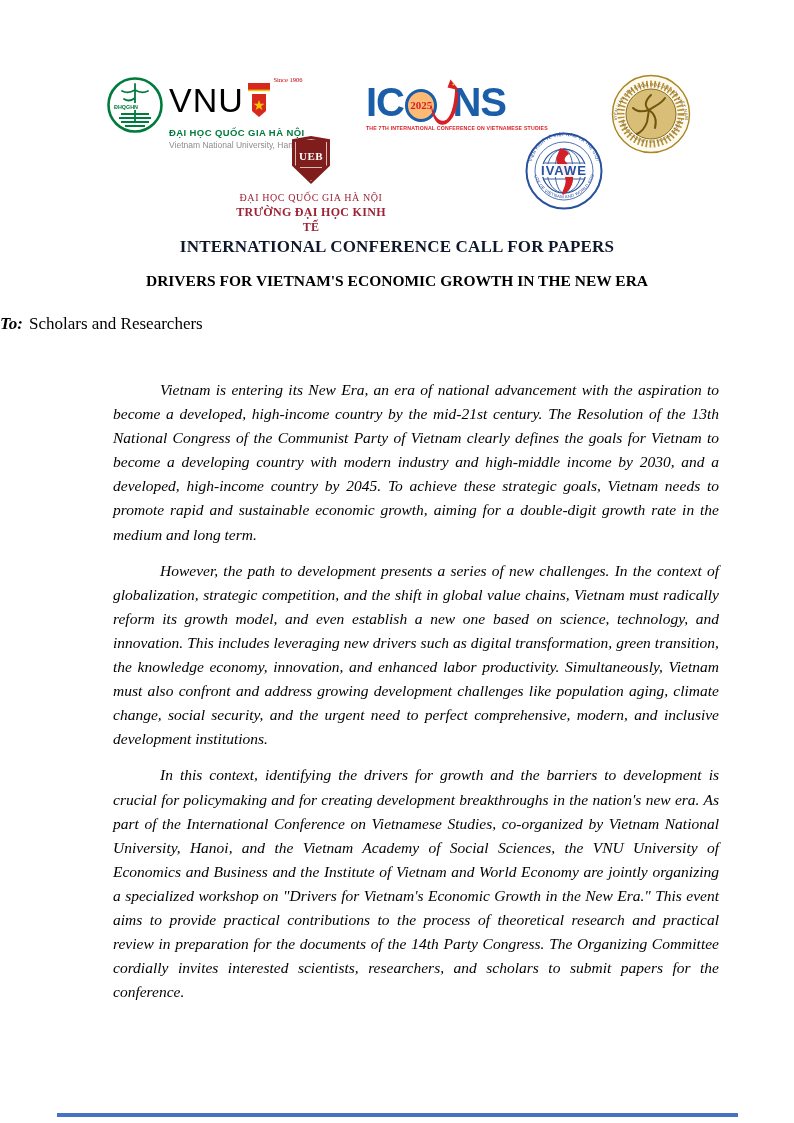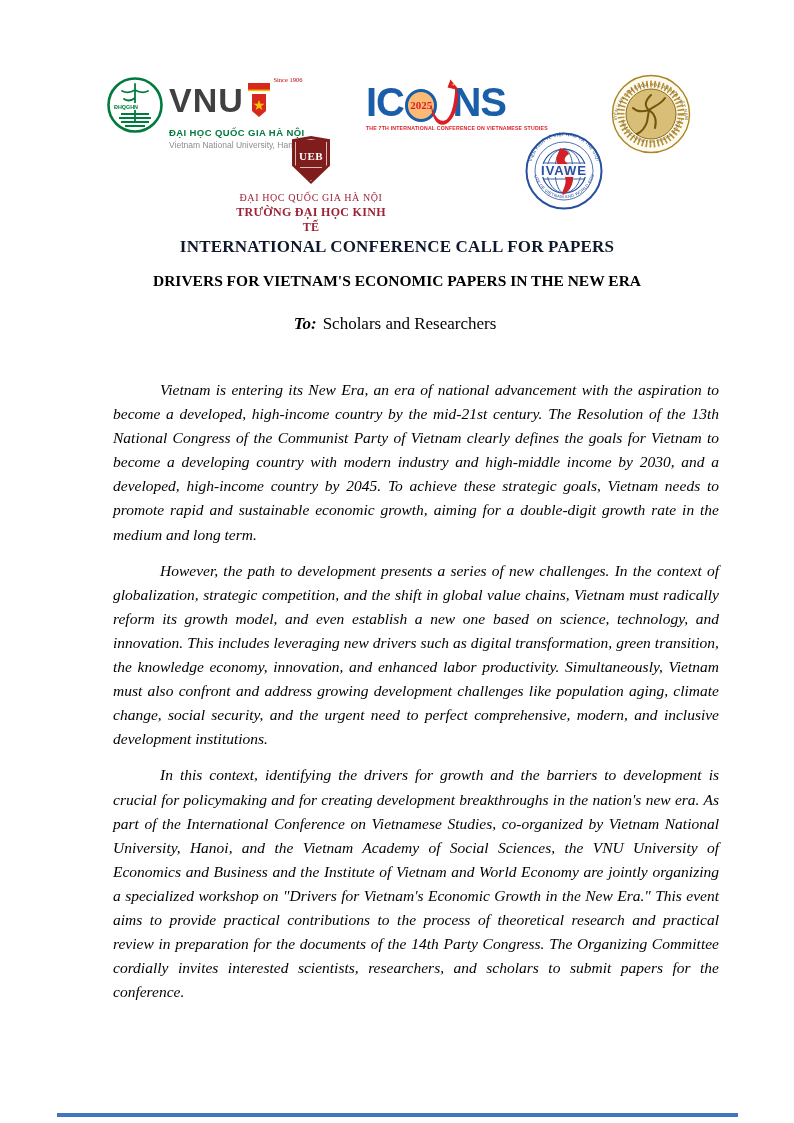--- a/index.html
+++ b/index.html
@@ -11,21 +11,21 @@
     font-family:"Liberation Serif", serif;
     color:#111;
     overflow:hidden;
   }
   
   .vnu{position:absolute;left:106px;top:76px;display:flex;gap:5px;}
   .vnu-circle{width:58px;height:58px;flex:0 0 auto;}
   .vnu-right{position:relative;padding-top:9px;}
   .vnu-since{position:absolute;top:0;right:2px;font-family:"Liberation Serif",serif;font-size:6.5px;color:#c00000;}
   .vnu-row{display:flex;align-items:flex-start;}
-  .vnu-acronym{font-family:"Liberation Sans",sans-serif;font-weight:bold;font-size:34px;line-height:30px;color:#404040;letter-spacing:1px;}
+  .vnu-acronym{font-family:"Liberation Sans",sans-serif;font-weight:normal;font-size:34px;line-height:30px;color:#000000;letter-spacing:1px;}
   .vnu-flag{margin-left:3px;margin-top:-4px;}
   .vnu-vi{font-family:"Liberation Sans",sans-serif;font-size:9.5px;font-weight:bold;color:#007b3d;letter-spacing:.4px;margin-top:2px;}
   .vnu-en{font-family:"Liberation Sans",sans-serif;font-size:8.5px;color:#8d8d8d;margin-top:2px;}
 
   .icvns{position:absolute;left:366px;top:80px;width:140px;text-align:center;}
   .icvns-row{display:flex;align-items:center;justify-content:center;height:44px;}
   .icvns-ic,.icvns-ns{font-family:"Liberation Sans",sans-serif;font-weight:bold;font-size:40px;color:#1a5da8;letter-spacing:-1px;line-height:40px;}
   .icvns-circle{width:27px;height:27px;border:3px solid #1a5da8;border-radius:50%;display:flex;align-items:center;justify-content:center;margin:6px 0 0 1px;background:#fdba74;}
   .icvns-year{font-family:"Liberation Serif",serif;font-weight:bold;font-size:11px;color:#d81f26;}
   .icvns-swoosh{margin:-2px -8px 0 -6px;position:relative;z-index:2;}
@@ -45,21 +45,21 @@
     font-family:"Liberation Serif",serif;font-weight:bold;font-size:11px;letter-spacing:.5px;}
   .ueb-divider{position:absolute;left:8px;right:8px;top:31px;height:1px;background:rgba(255,255,255,.7);}
   .ueb-parent{font-size:10px;color:#9e2235;letter-spacing:.6px;margin-top:8px;}
   .ueb-name{font-size:12px;font-weight:bold;color:#9e2235;letter-spacing:.3px;margin-top:2px;}
 
   
   .kicker{position:absolute;left:0;right:0;top:237px;text-align:center;
     font-size:17px;font-weight:bold;color:#0f172a;letter-spacing:.2px;}
   .doc-title{position:absolute;left:0;right:0;top:272px;text-align:center;
     font-size:15.5px;font-weight:bold;color:#000;}
-  .to-line{position:absolute;left:0;right:4px;top:314px;text-align:center;font-size:17px;color:#000;}
+  .to-line{position:absolute;left:0;right:4px;top:314px;text-align:left;font-size:17px;color:#000;}
   .to-label{font-weight:bold;font-style:italic;}
   .to-value{margin-left:6px;}
 
   
   .body-text{position:absolute;left:113px;top:366px;width:606px;}
   .body-text p{
     margin:12px 0 12px 0;
     text-align:justify;
     text-indent:47px;
     font-size:15.5px;
@@ -159,21 +159,21 @@
     <text font-size="4.6" fill="#27509e" letter-spacing=".2">
       <textPath href="#ivaweTop" startOffset="50%" text-anchor="middle">VIỆN KINH TẾ VIỆT NAM VÀ THẾ GIỚI</textPath>
     </text>
     <path id="ivaweBot" d="M 10 44 A 31 31 0 0 0 70 44" fill="none"></path>
     <text font-size="4.4" fill="#27509e" letter-spacing=".2">
       <textPath href="#ivaweBot" startOffset="50%" text-anchor="middle">INSTITUTE OF VIETNAM AND WORLD ECONOMY</textPath>
     </text>
   </svg>
 
   <div class="kicker">INTERNATIONAL CONFERENCE CALL FOR PAPERS</div>
-  <div class="doc-title">DRIVERS FOR VIETNAM'S ECONOMIC PAPERS IN THE NEW ERA</div>
+  <div class="doc-title">DRIVERS FOR VIETNAM'S ECONOMIC GROWTH IN THE NEW ERA</div>
   <div class="to-line">
     <span class="to-label">To:</span><span class="to-value">Scholars and Researchers</span>
   </div>
 
   <div class="body-text">
     <p>Vietnam is entering its New Era, an era of national advancement with the aspiration to become a developed, high-income country by the mid-21st century. The Resolution of the 13th National Congress of the Communist Party of Vietnam clearly defines the goals for Vietnam to become a developing country with modern industry and high-middle income by 2030, and a developed, high-income country by 2045. To achieve these strategic goals, Vietnam needs to promote rapid and sustainable economic growth, aiming for a double-digit growth rate in the medium and long term.</p>
     <p>However, the path to development presents a series of new challenges. In the context of globalization, strategic competition, and the shift in global value chains, Vietnam must radically reform its growth model, and even establish a new one based on science, technology, and innovation. This includes leveraging new drivers such as digital transformation, green transition, the knowledge economy, innovation, and enhanced labor productivity. Simultaneously, Vietnam must also confront and address growing development challenges like population aging, climate change, social security, and the urgent need to perfect comprehensive, modern, and inclusive development institutions.</p>
     <p>In this context, identifying the drivers for growth and the barriers to development is crucial for policymaking and for creating development breakthroughs in the nation's new era. As part of the International Conference on Vietnamese Studies, co-organized by Vietnam National University, Hanoi, and the Vietnam Academy of Social Sciences, the VNU University of Economics and Business and the Institute of Vietnam and World Economy are jointly organizing a specialized workshop on "Drivers for Vietnam's Economic Growth in the New Era." This event aims to provide practical contributions to the process of theoretical research and practical review in preparation for the documents of the 14th Party Congress. The Organizing Committee cordially invites interested scientists, researchers, and scholars to submit papers for the conference.</p>
   </div>
 

